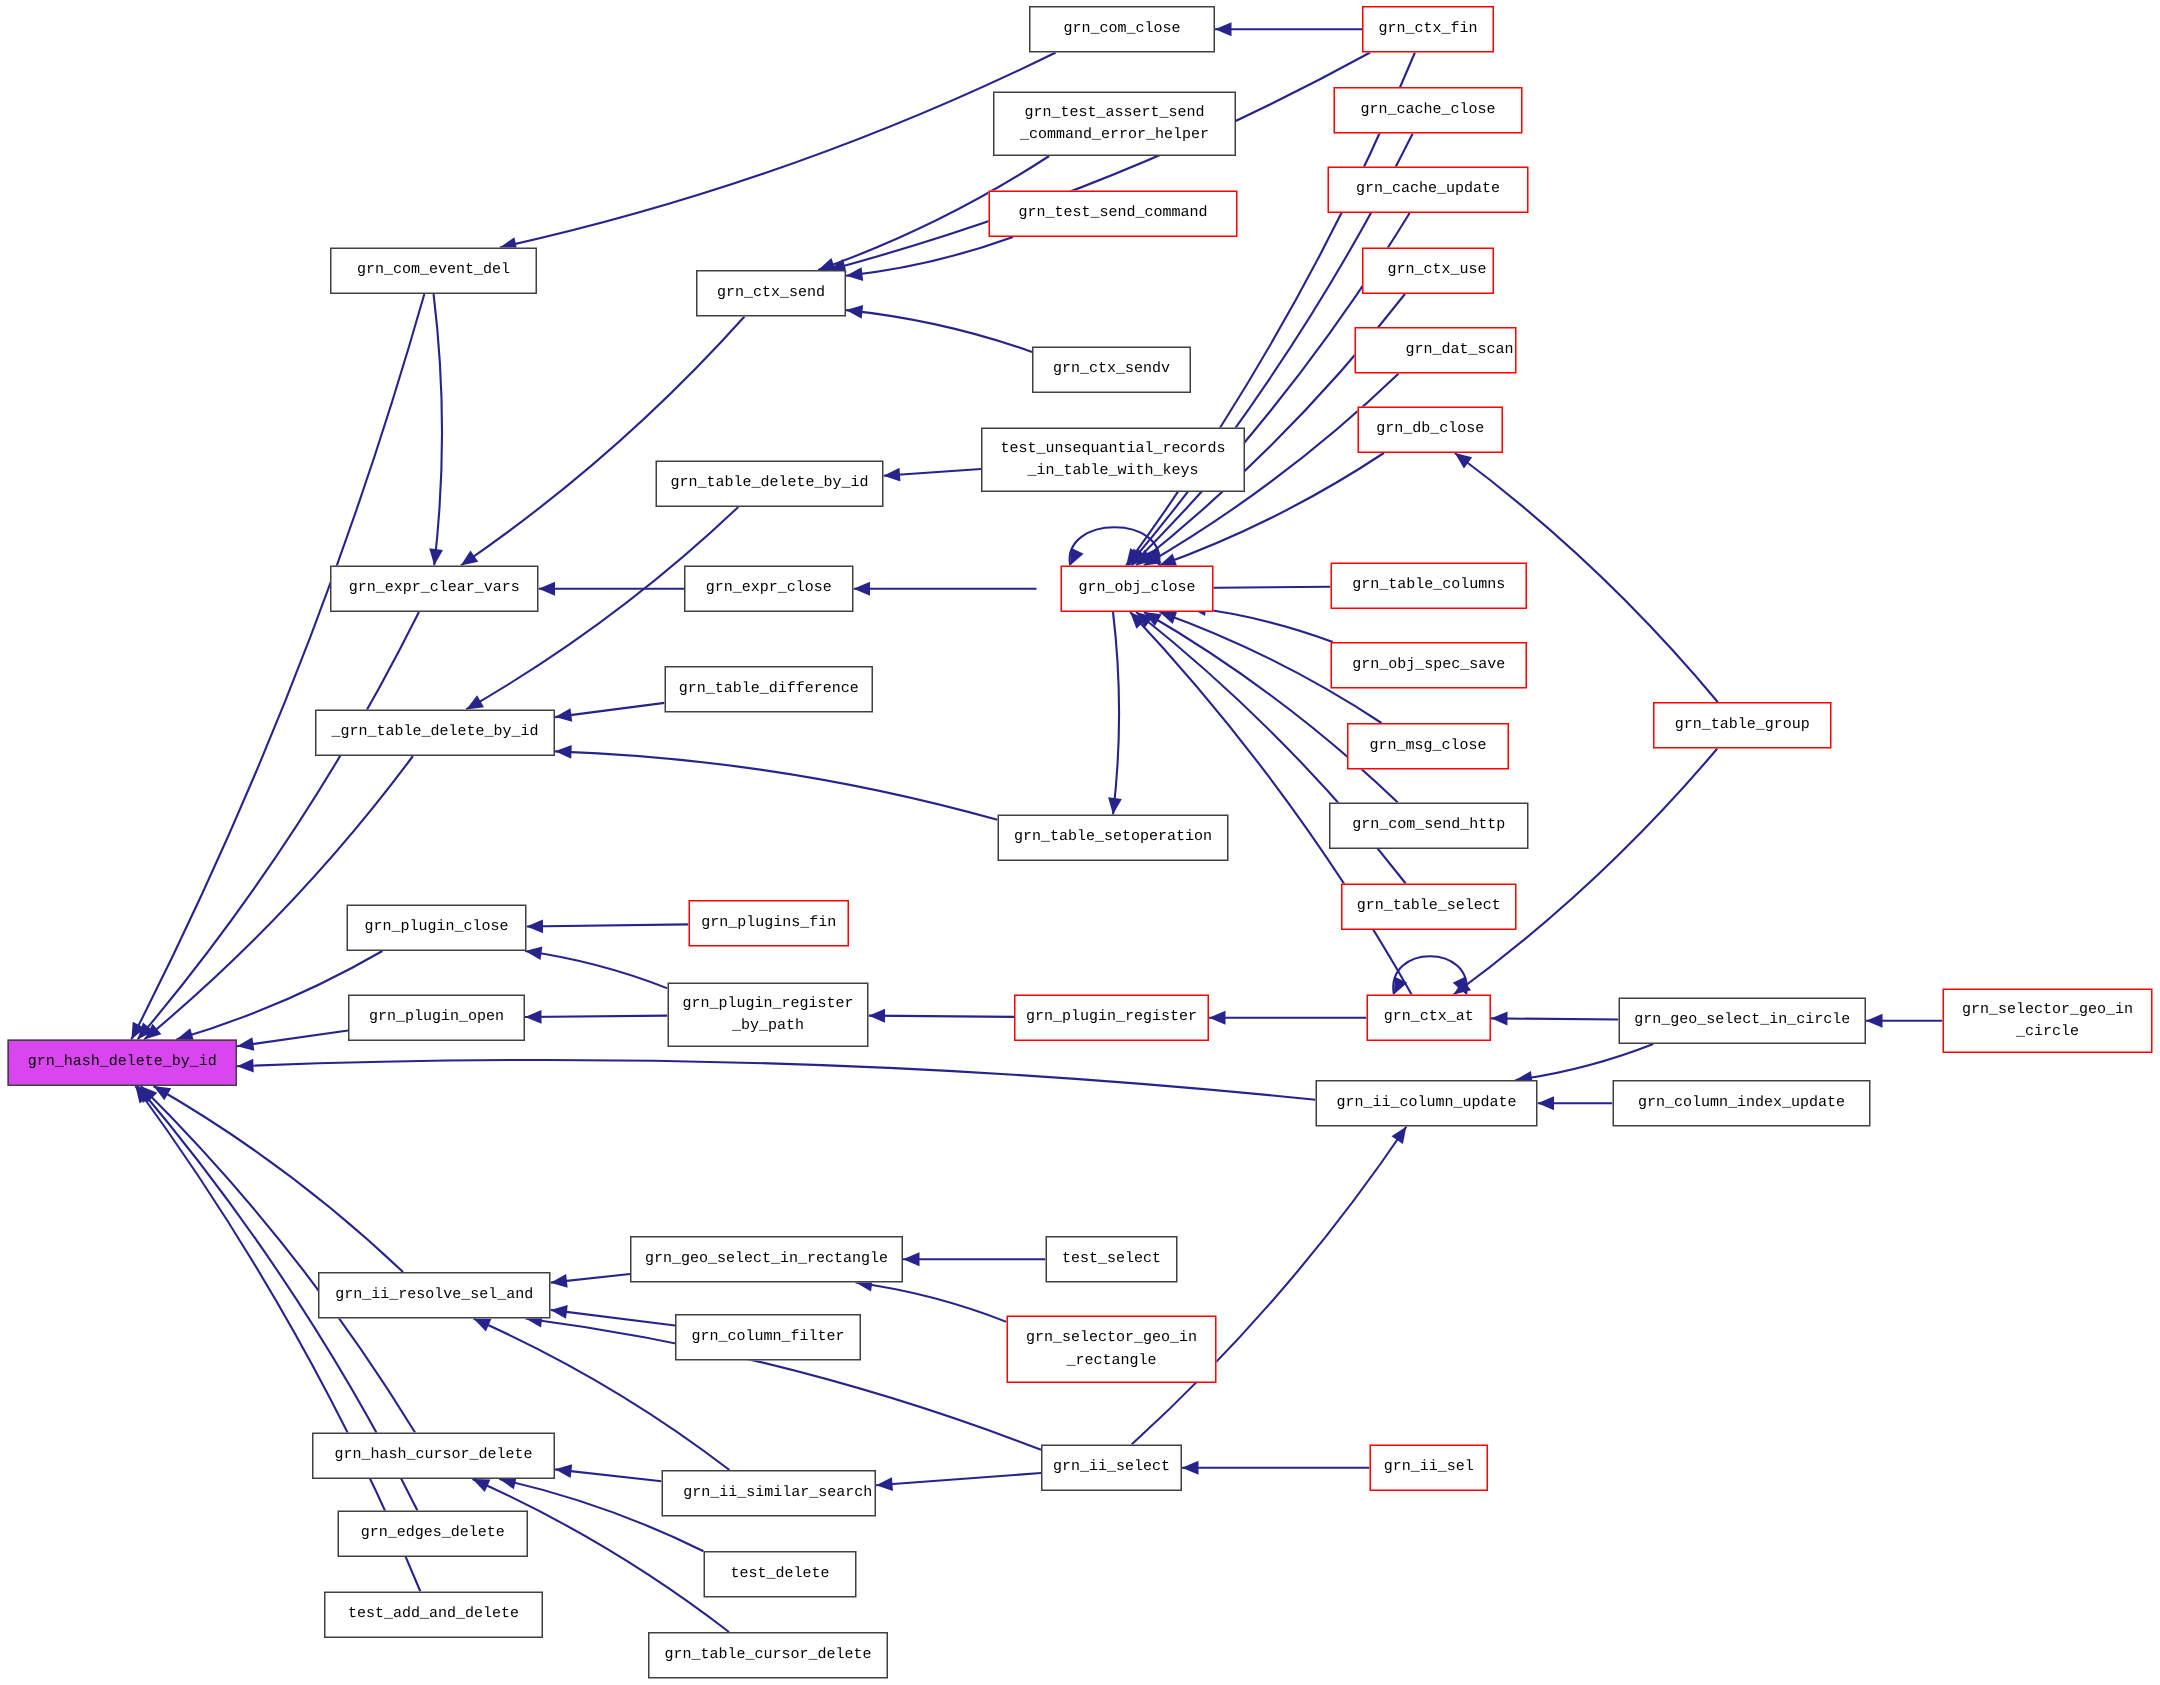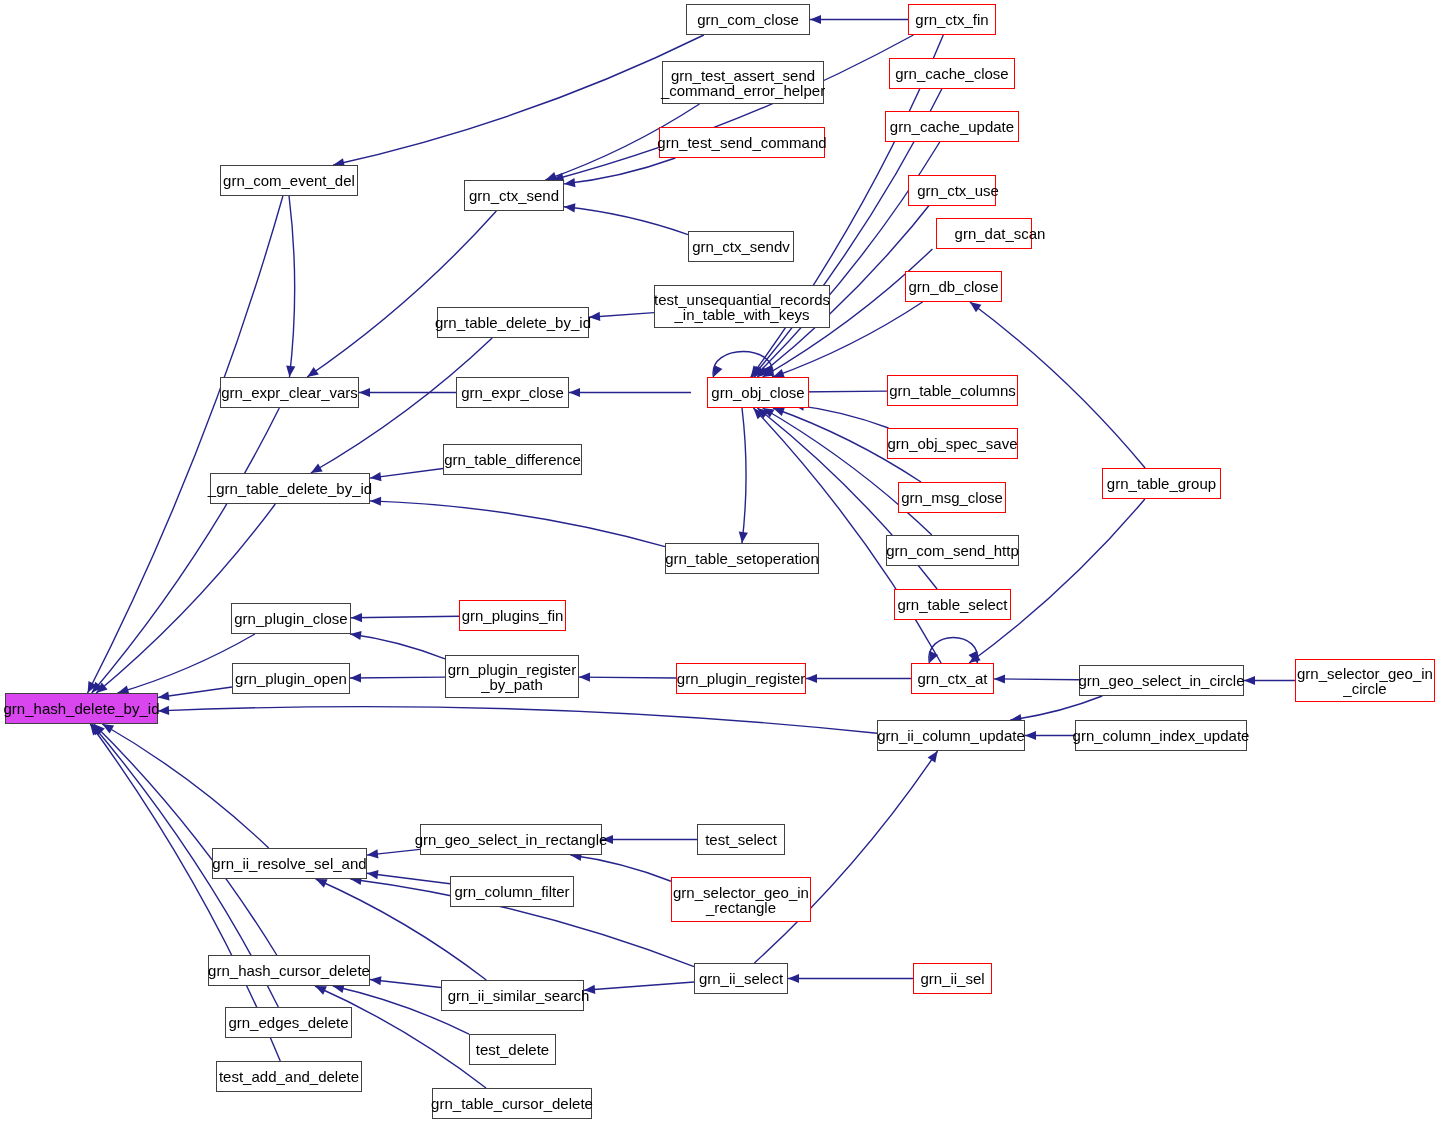--- a/index.html
+++ b/index.html
@@ -12,28 +12,29 @@
     overflow:hidden;
   }
   #edges{position:absolute;left:0;top:0;width:1440px;height:1123px;pointer-events:none;}
   .node{
     position:absolute;
     box-sizing:border-box;
     display:flex;
     align-items:center;
     justify-content:center;
     text-align:center;
-    font-size:15px;
+    font-size:10px;
     line-height:15px;
     color:#000000;
     background:#ffffff;
     border:1px solid #404040;
     white-space:pre-line;
     letter-spacing:0px;
     z-index:3;
+    font-family:Liberation Mono, monospace;
   }
   .node.red{border:1px solid #ff0000;}
   .node.hl{background:#d946ef;border:1px solid #404040;}
 </style>
 </head>
 <body>
 
 <div id="canvas">
   <svg id="edges" viewBox="0 0 1440 1123">
       <g>
@@ -288,24 +289,24 @@
       </g>
     </svg>
   <div id="nodes">
       <div class="node" style="left: 686px; top: 4px; width: 124px; height: 31px;"><span>grn_com_close</span></div>
       <div class="node red" style="left: 908px; top: 4px; width: 88px; height: 31px;"><span>grn_ctx_fin</span></div>
       <div class="node" style="left: 662px; top: 61px; width: 162px; height: 43px;"><span>grn_test_assert_send
 _command_error_helper</span></div>
       <div class="node red" style="left: 889px; top: 58px; width: 126px; height: 31px;"><span>grn_cache_close</span></div>
       <div class="node red" style="left: 885px; top: 111px; width: 134px; height: 31px;"><span>grn_cache_update</span></div>
       <div class="node red" style="left: 659px; top: 127px; width: 166px; height: 31px;"><span>grn_test_send_command</span></div>
-      <div class="node red" style="left: 908px; top: 175px; width: 88px; height: 31px; padding-left: 12px;"><span>grn_ctx_use</span></div>
+      <div class="node red" style="left: 908px; top: 165px; width: 88px; height: 31px; padding-left: 12px;"><span>grn_ctx_use</span></div>
       <div class="node" style="left: 220px; top: 165px; width: 138px; height: 31px;"><span>grn_com_event_del</span></div>
       <div class="node" style="left: 464px; top: 180px; width: 100px; height: 31px;"><span>grn_ctx_send</span></div>
-      <div class="node red" style="left: 936px; top: 218px; width: 96px; height: 31px; padding-left: 32px;"><span>grn_dat_scan</span></div>
+      <div class="node red" style="left: 903px; top: 218px; width: 108px; height: 31px; padding-left: 32px;"><span>grn_dat_scan</span></div>
       <div class="node" style="left: 688px; top: 231px; width: 106px; height: 31px;"><span>grn_ctx_sendv</span></div>
       <div class="node red" style="left: 905px; top: 271px; width: 97px; height: 31px;"><span>grn_db_close</span></div>
       <div class="node" style="left: 654px; top: 285px; width: 176px; height: 43px;"><span>test_unsequantial_records
 _in_table_with_keys</span></div>
       <div class="node" style="left: 437px; top: 307px; width: 152px; height: 31px;"><span>grn_table_delete_by_id</span></div>
       <div class="node" style="left: 220px; top: 377px; width: 139px; height: 31px;"><span>grn_expr_clear_vars</span></div>
       <div class="node" style="left: 456px; top: 377px; width: 113px; height: 31px;"><span>grn_expr_close</span></div>
       <div class="node red" style="left: 691px; top: 377px; width: 102px; height: 31px; margin-left: 16px;"><span>grn_obj_close</span></div>
       <div class="node red" style="left: 887px; top: 375px; width: 131px; height: 31px;"><span>grn_table_columns</span></div>
       <div class="node red" style="left: 887px; top: 428px; width: 131px; height: 31px;"><span>grn_obj_spec_save</span></div>
@@ -333,17 +334,17 @@
       <div class="node" style="left: 697px; top: 824px; width: 88px; height: 31px;"><span>test_select</span></div>
       <div class="node" style="left: 212px; top: 848px; width: 155px; height: 31px;"><span>grn_ii_resolve_sel_and</span></div>
       <div class="node" style="left: 450px; top: 876px; width: 124px; height: 31px;"><span>grn_column_filter</span></div>
       <div class="node red" style="left: 671px; top: 877px; width: 140px; height: 45px;"><span>grn_selector_geo_in
 _rectangle</span></div>
       <div class="node" style="left: 208px; top: 955px; width: 162px; height: 31px;"><span>grn_hash_cursor_delete</span></div>
       <div class="node" style="left: 694px; top: 963px; width: 94px; height: 31px;"><span>grn_ii_select</span></div>
       <div class="node red" style="left: 913px; top: 963px; width: 79px; height: 31px;"><span>grn_ii_sel</span></div>
       <div class="node" style="left: 441px; top: 980px; width: 143px; height: 31px; padding-left: 12px;"><span>grn_ii_similar_search</span></div>
       <div class="node" style="left: 225px; top: 1007px; width: 127px; height: 31px;"><span>grn_edges_delete</span></div>
-      <div class="node" style="left: 469px; top: 1034px; width: 87px; height: 31px;"><span>test_delete</span></div>
+      <div class="node" style="left: 469px; top: 1034px; width: 102px; height: 31px;"><span>test_delete</span></div>
       <div class="node" style="left: 216px; top: 1061px; width: 146px; height: 31px;"><span>test_add_and_delete</span></div>
       <div class="node" style="left: 432px; top: 1088px; width: 160px; height: 31px;"><span>grn_table_cursor_delete</span></div>
     </div>
 </div>
 
 </body></html>

